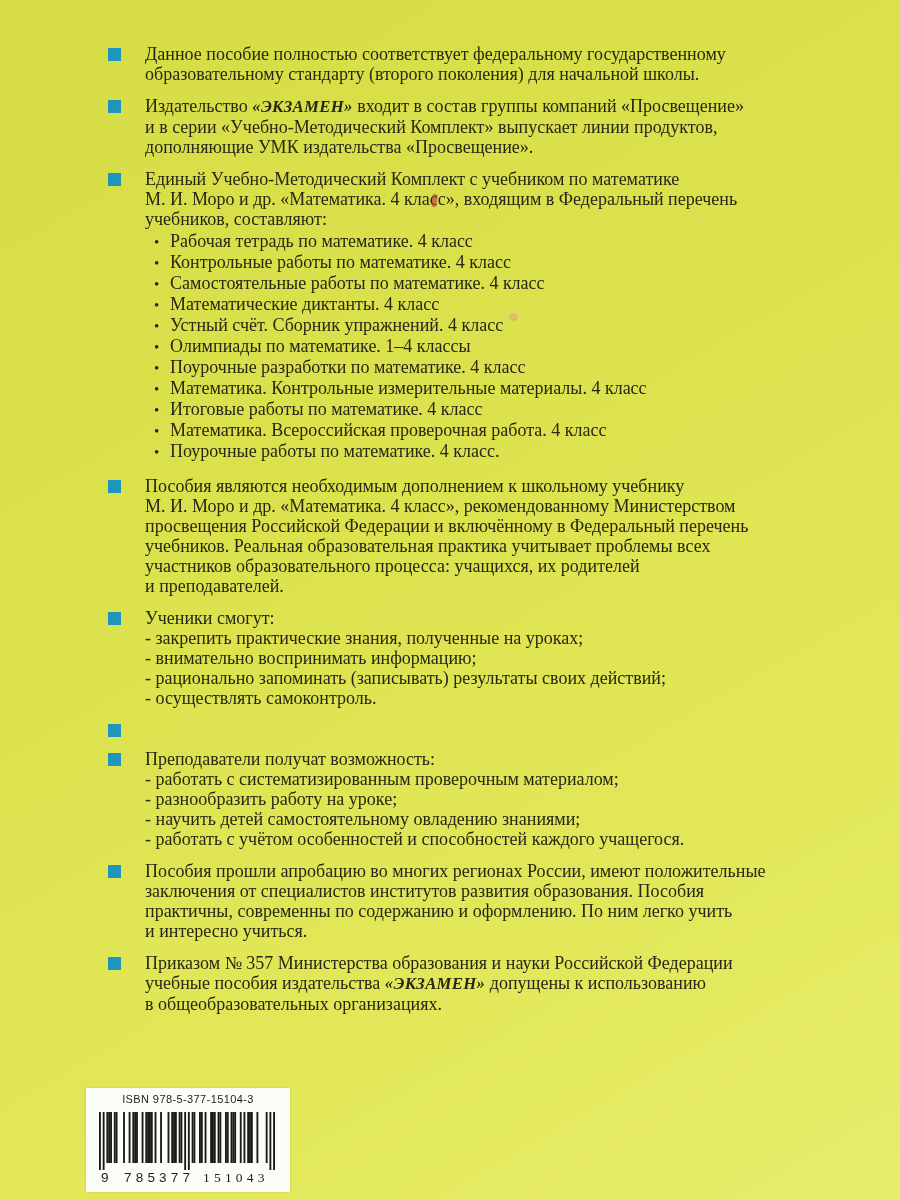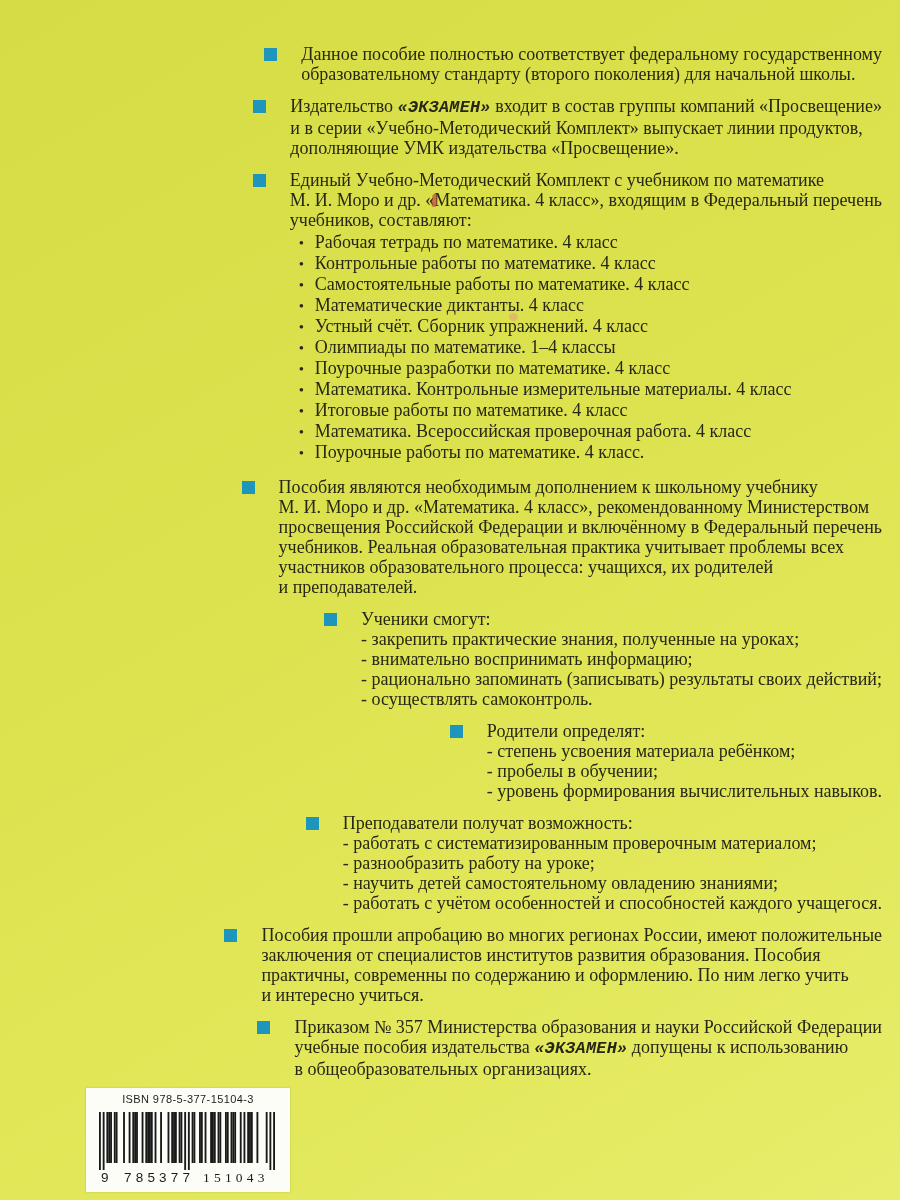--- a/index.html
+++ b/index.html
@@ -7,26 +7,26 @@
     width:900px;height:1200px;overflow:hidden;
     font-family:"Liberation Serif","DejaVu Serif",serif;
   }
   .page{
     position:relative;width:900px;height:1200px;box-sizing:border-box;
     padding:44px 18px 0 108px;overflow:hidden;
     background:linear-gradient(150deg,
       var(--bg-top,#d6dc45) 0%, #dce24d 40%, #e2e85a 75%, var(--bg-bottom,#e8ed6c) 100%);
   }
   .blocks{position:relative;}
-  .block{display:flex;margin:0 0 12px 0;justify-content:flex-end;}
+  .block{display:flex;margin:0 0 12px 0;}
   .sq{flex:0 0 13px;width:13px;height:13px;margin:4px 24px 0 0;background:var(--bullet,#1e96bb);}
   .content{font-size:18px;line-height:20px;color:var(--txt,#272716);}
   .line{white-space:nowrap;}
   .b{font-weight:normal;}
-  .xz{font-family:Liberation Mono, monospace;font-weight:bold;font-style:italic;font-size:.93em;letter-spacing:.3px;}
+  .xz{font-family:Liberation Serif, serif;font-weight:bold;font-style:italic;font-size:.93em;letter-spacing:.3px;}
   ul.dotlist{list-style:none;margin:2px;padding:0 0 0 7px;}
   ul.dotlist li{white-space:nowrap;line-height:20px;}
   ul.dotlist li::before{content:"\2022";display:inline-block;width:16px;font-size:15px;}
   .artifact{position:absolute;}
   .a1{left:432px;top:194px;width:5px;height:13px;background:rgba(178,55,55,.62);border-radius:2px;transform:rotate(6deg);}
   .a2{left:509px;top:313px;width:9px;height:8px;background:rgba(225,130,150,.38);border-radius:50%;}
   .barcode{
     position:absolute;left:86px;top:1088px;width:204px;height:104px;
     background:var(--bc-bg,#fdfdf8);box-shadow:0 0 2px rgba(120,130,30,.35);
   }
@@ -99,26 +99,20 @@
         <div class="content">
           <div class="line"><span>Ученики смогут:</span></div>
           <div class="line"><span>- закрепить практические знания, полученные на уроках;</span></div>
           <div class="line"><span>- внимательно воспринимать информацию;</span></div>
           <div class="line"><span>- рационально запоминать (записывать) результаты своих действий;</span></div>
           <div class="line"><span>- осуществлять самоконтроль.</span></div>
         </div>
       </div>
       <div class="block">
         <span class="sq"></span>
-        <div class="content">
-          <div class="line"><span>Родители определят:</span></div>
-          <div class="line"><span>- степень усвоения материала ребёнком;</span></div>
-          <div class="line"><span>- пробелы в обучении;</span></div>
-          <div class="line"><span>- уровень формирования вычислительных навыков.</span></div>
-        </div>
       </div>
       <div class="block">
         <span class="sq"></span>
         <div class="content">
           <div class="line"><span>Преподаватели получат возможность:</span></div>
           <div class="line"><span>- работать с систематизированным проверочным материалом;</span></div>
           <div class="line"><span>- разнообразить работу на уроке;</span></div>
           <div class="line"><span>- научить детей самостоятельному овладению знаниями;</span></div>
           <div class="line"><span>- работать с учётом особенностей и способностей каждого учащегося.</span></div>
         </div>

